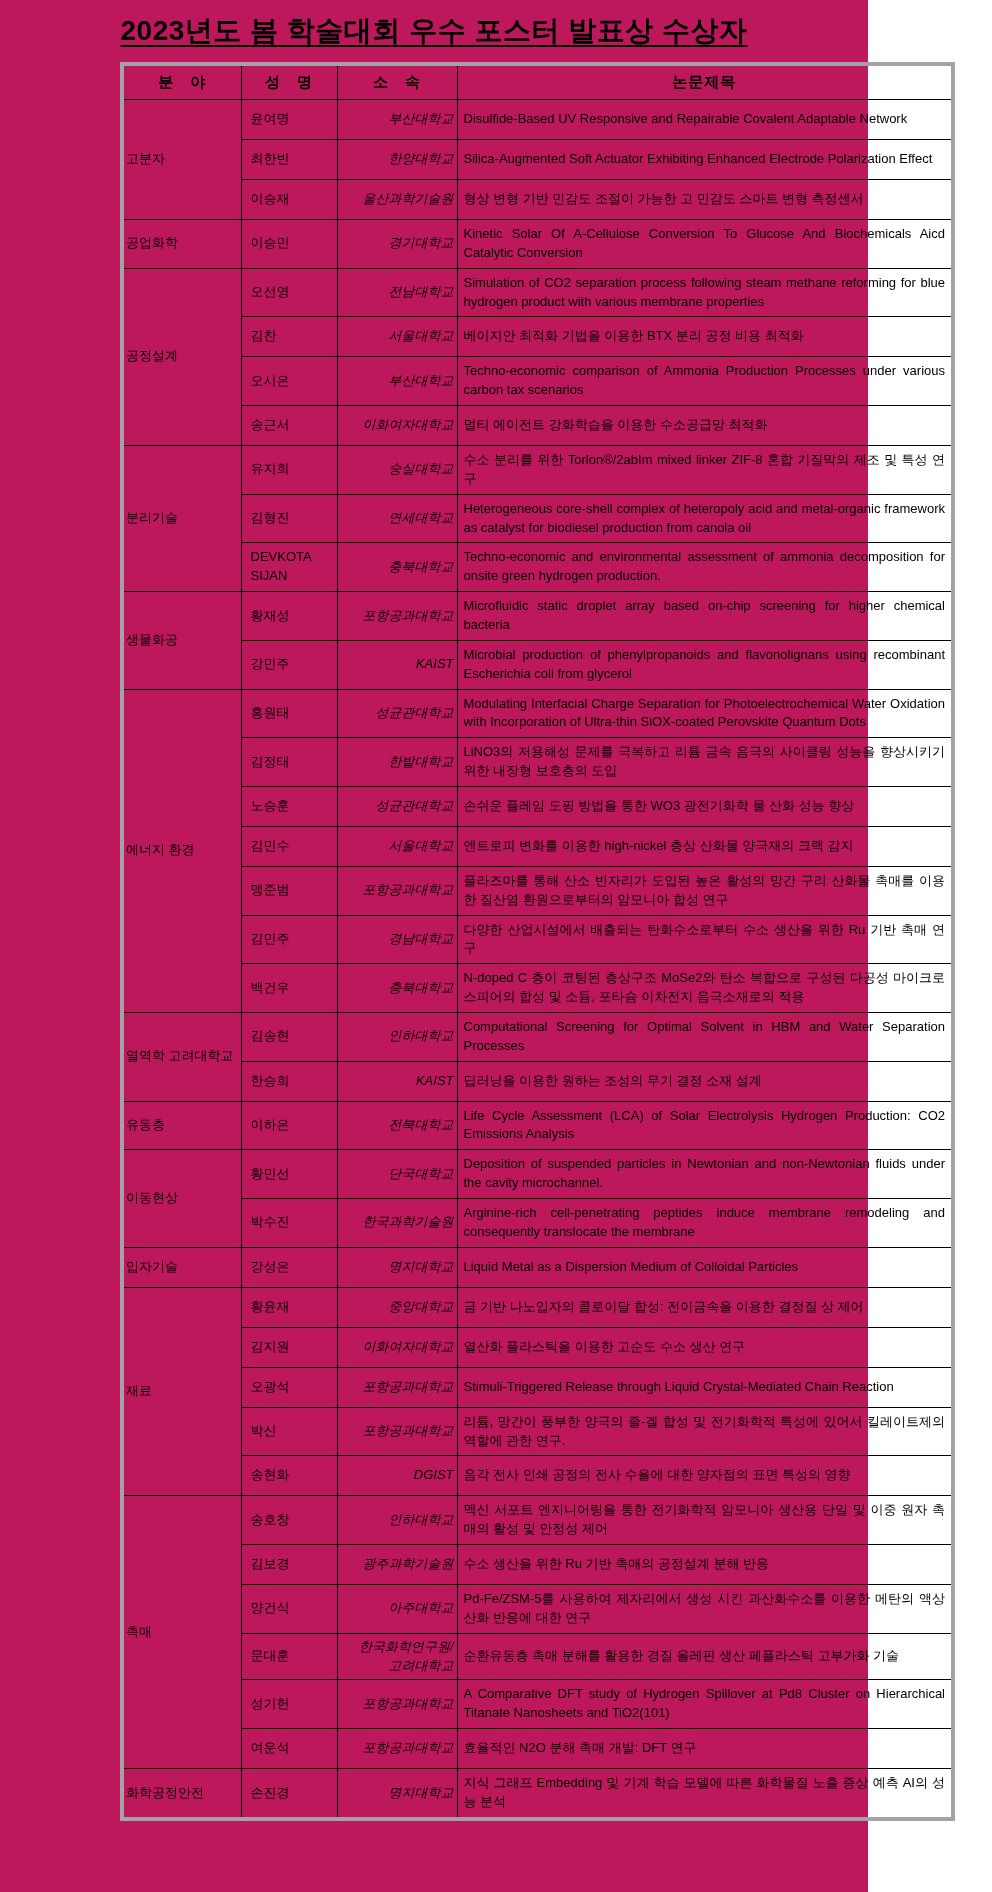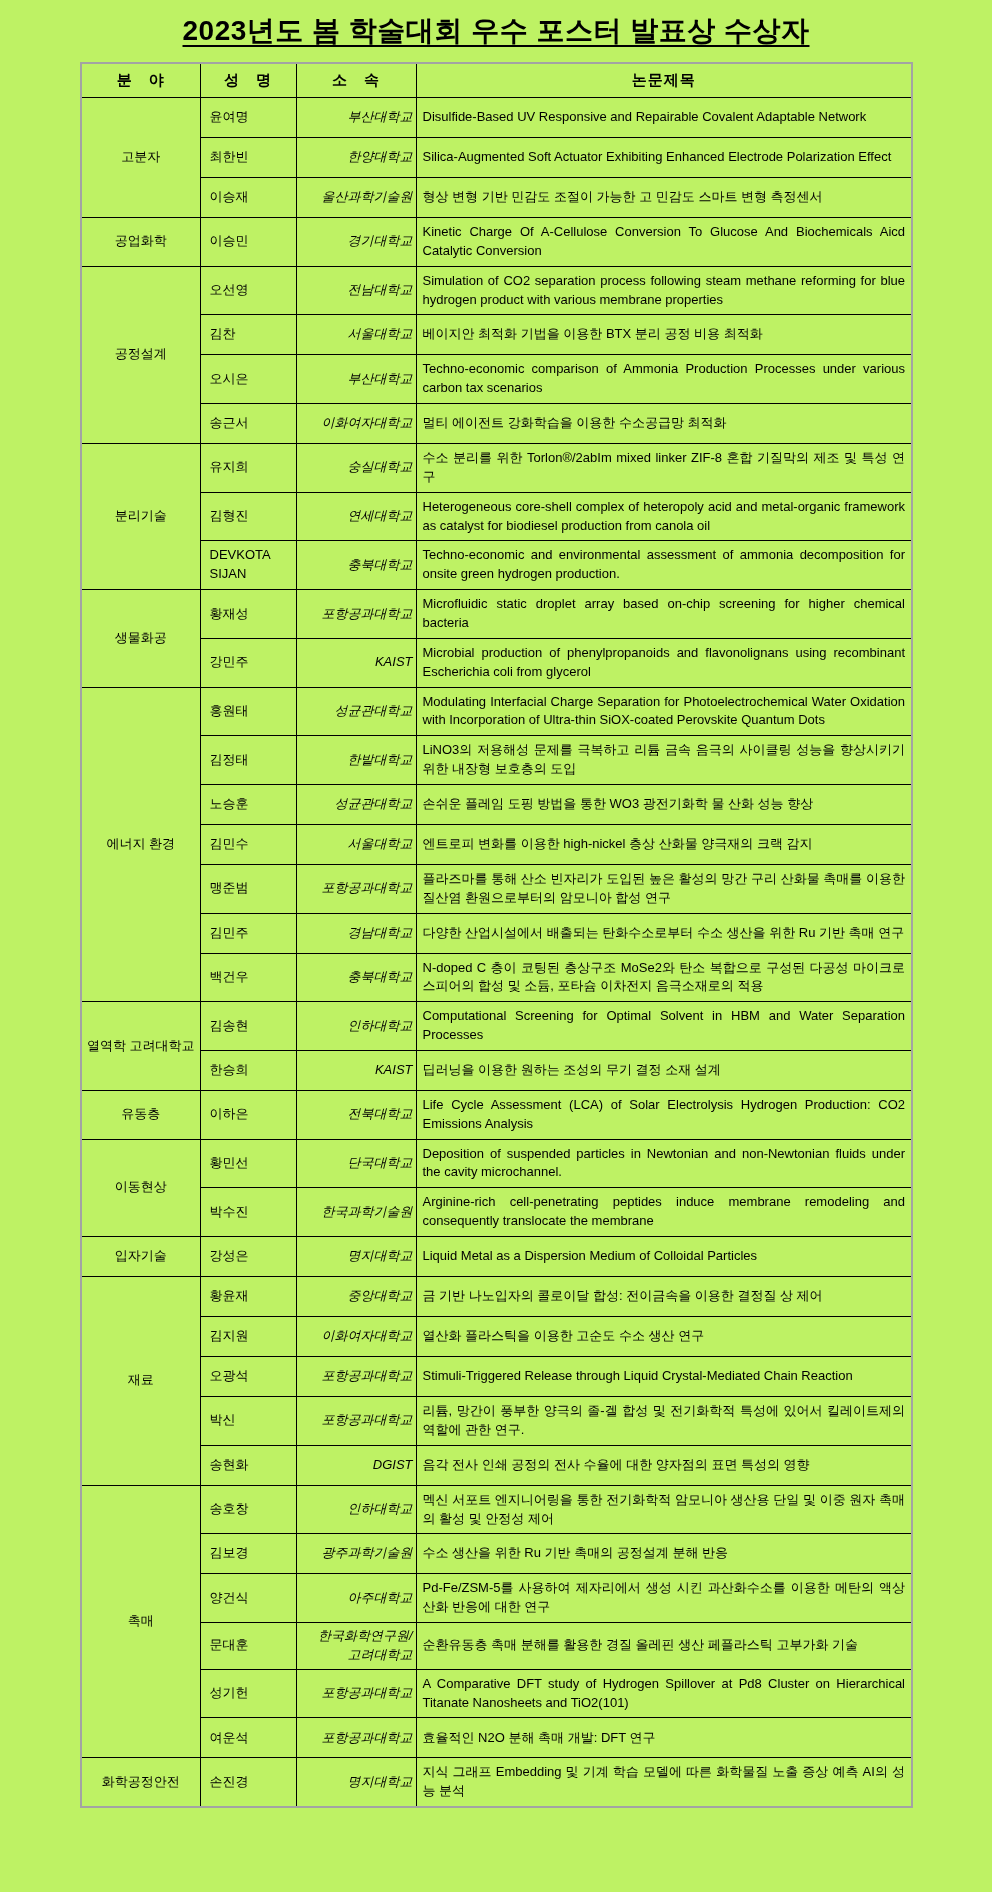--- a/index.html
+++ b/index.html
@@ -3,44 +3,44 @@
 <meta charset="utf-8">
 <style>
   html, body {
     margin: 0;
     padding: 0;
     background: #ffffff;
     color: #000000;
     font-family: "Liberation Sans", "DejaVu Sans", sans-serif;
   }
   .page {
-    width: 992px;
+    width: 868px;
     min-height: 1892px;
-    background: #bef264;
+    background: #be185d;
     box-sizing: border-box;
     padding-top: 12px;
   }
   .doc-title {
     text-align: center;
     font-size: 28px;
     font-weight: bold;
     margin: 0 0 12px 0;
     letter-spacing: 0.5px;
   }
   .doc-title .u {
     text-decoration: underline;
     text-decoration-thickness: 2px;
     text-underline-offset: 5px;
   }
   table.awards {
     border-collapse: collapse;
     table-layout: fixed;
-    margin-left: 80px;
+    margin-left: 120px;
     width: 831px;
-    border: 2px solid #a3a3a3;
+    border: 4px solid #a3a3a3;
   }
   table.awards th,
   table.awards td {
     border: 1px solid #000000;
     vertical-align: middle;
     box-sizing: border-box;
     word-wrap: break-word;
   }
   table.awards th {
     font-size: 15px;
@@ -48,21 +48,21 @@
     text-align: center;
     padding: 7px 2px;
     letter-spacing: 1px;
   }
   table.awards td {
     font-size: 13px;
     line-height: 1.45;
     height: 40px;
   }
   td.field {
-    text-align: center;
+    text-align: left;
     padding: 4px 2px;
     letter-spacing: 0px;
   }
   td.name {
     text-align: left;
     padding: 4px 4px 4px 9px;
   }
   td.affiliation {
     text-align: right;
     padding: 4px 3px 4px 15px;
@@ -109,21 +109,21 @@
         </tr>
         <tr>
           <td class="name">이승재</td>
           <td class="affiliation">울산과학기술원</td>
           <td class="title">형상 변형 기반 민감도 조절이 가능한 고 민감도 스마트 변형 측정센서</td>
         </tr>
         <tr>
           <td class="field" rowspan="1">공업화학</td>
           <td class="name">이승민</td>
           <td class="affiliation">경기대학교</td>
-          <td class="title">Kinetic Charge Of A-Cellulose Conversion To Glucose And Biochemicals Aicd Catalytic Conversion</td>
+          <td class="title">Kinetic Solar Of A-Cellulose Conversion To Glucose And Biochemicals Aicd Catalytic Conversion</td>
         </tr>
         <tr>
           <td class="field" rowspan="4">공정설계</td>
           <td class="name">오선영</td>
           <td class="affiliation">전남대학교</td>
           <td class="title">Simulation of CO2 separation process following steam methane reforming for blue hydrogen product with various membrane properties</td>
         </tr>
         <tr>
           <td class="name">김찬</td>
           <td class="affiliation">서울대학교</td>

